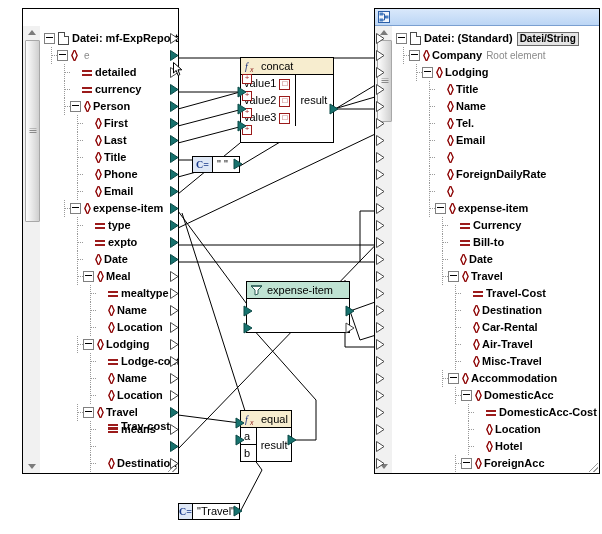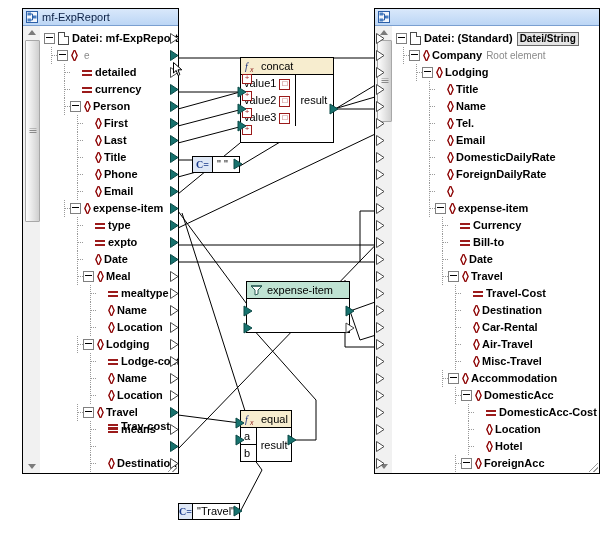--- a/index.html
+++ b/index.html
@@ -173,30 +173,20 @@
       <path d="M350 311 L360 340 L392 330"></path>
 
       <path d="M345 280 L345 347 L392 347"></path>
       <path d="M360 262 L360 211 L392 211"></path>
 
       <path d="M182 213 L246 414"></path>
     </g>
   </svg>
 
   <div class="comp" id="src" style="left:22px;top:8px;width:157px;height:466px;">
-    <div class="comp-title">
-      <svg class="mfico" viewBox="0 0 12 12">
-        <rect x="0.5" y="0.5" width="11" height="11" fill="#f2f6fc" stroke="#2b5fa8"></rect>
-        <rect x="1.5" y="1.5" width="3.5" height="3" fill="#4a7fc1"></rect>
-        <rect x="1.5" y="7.5" width="3.5" height="3" fill="#4a7fc1"></rect>
-        <rect x="7" y="4.5" width="3.5" height="3" fill="#4a7fc1"></rect>
-        <path d="M5 3h1.5v3H8M5 9h1.5V6" stroke="#2b5fa8" fill="none"></path>
-      </svg>
-      <span class="ttl">mf-ExpReport</span>
-    </div>
     <div class="comp-body">
       <div class="vscroll">
         <div class="arrow up">
             <div class="tri-up"></div>
           </div>
         <div class="thumb" style="top:14px;height:180px;">
             <div class="grip"></div>
           </div>
         <div class="arrow bot">
             <div class="tri-dn"></div>
@@ -574,21 +564,20 @@
             <span class="lbl">Tel.</span>
           </div>
           <div class="row" style="top: 106px; padding-left: 43px;">
             <span style="width: 12px; flex: 0 0 auto;"></span>
             <span class="ic ic-elem">〈〉</span>
             <span class="lbl">Email</span>
           </div>
           <div class="row" style="top: 123px; padding-left: 43px;">
             <span style="width: 12px; flex: 0 0 auto;"></span>
             <span class="ic ic-elem">〈〉</span>
-            <span class="lbl">DomesticDailyRate</span>
           </div>
           <div class="row" style="top: 140px; padding-left: 43px;">
             <span style="width: 12px; flex: 0 0 auto;"></span>
             <span class="ic ic-elem">〈〉</span>
             <span class="lbl">ForeignDailyRate</span>
           </div>
           <div class="row" style="top: 157px; padding-left: 43px;">
             <span style="width: 12px; flex: 0 0 auto;"></span>
             <span class="ic ic-elem">〈〉</span>
           </div>

